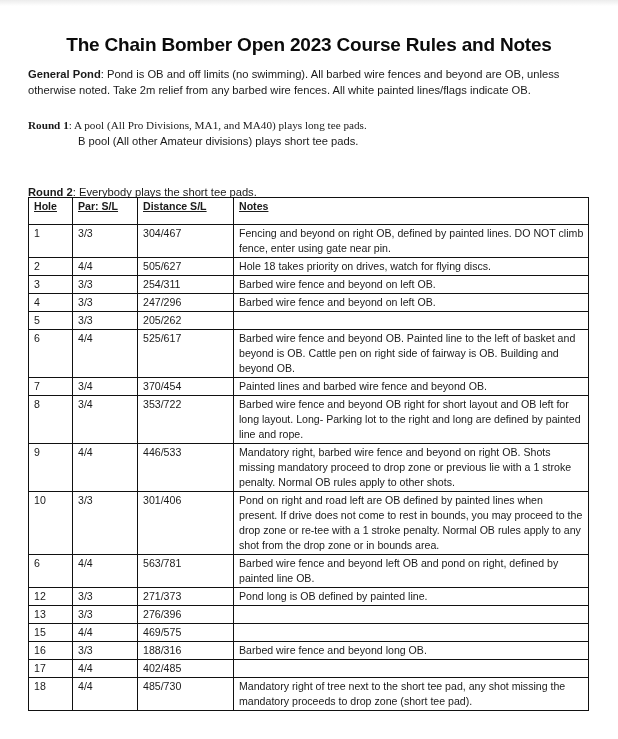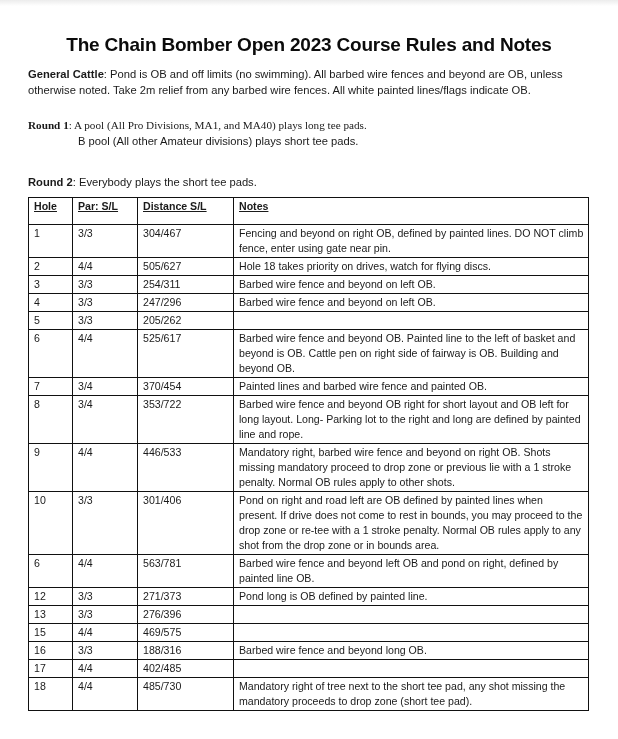--- a/index.html
+++ b/index.html
@@ -37,21 +37,21 @@
       left: 28px;
       font-size: 11.2px;
       line-height: 16px;
       color: #1a1a1a;
       white-space: nowrap;
     }
     .para b { font-weight: bold; }
     .general { top: 66px; }
     .round1 { top: 117px; font-family: Liberation Serif, serif; }
     .round1-b { top: 133px; left: 78px; }
-    .round2 { top: 174px; }
+    .round2 { top: 184px; }
 
     table.rules {
       position: absolute;
       left: 28px;
       top: 197px;
       width: 561px;
       border-collapse: collapse;
       font-size: 10.6px;
       color: #1a1a1a;
       table-layout: fixed;
@@ -78,21 +78,21 @@
     tr.tall-head { height: 27px; margin-left: 24px; }
   </style>
 </head>
 <body>
 
 <div class="top-shade"></div>
 
 <div class="title">The Chain Bomber Open 2023 Course Rules and Notes</div>
 
 <div class="para general">
-  <div><b>General Cattle</b><span>: Pond is OB and off limits (no swimming). All barbed wire fences and beyond are OB, unless</span></div>
+  <div><b>General Pond</b><span>: Pond is OB and off limits (no swimming). All barbed wire fences and beyond are OB, unless</span></div>
   <div>otherwise noted. Take 2m relief from any barbed wire fences. All white painted lines/flags indicate OB.</div>
 </div>
 
 <div class="para round1"><b>Round 1</b><span>: A pool (All Pro Divisions, MA1, and MA40) plays long tee pads.</span></div>
 <div class="para round1-b">B pool (All other Amateur divisions) plays short tee pads.</div>
 
 <div class="para round2"><b>Round 2</b><span>: Everybody plays the short tee pads.</span></div>
 
 <table class="rules">
   <colgroup>
@@ -143,21 +143,21 @@
       <tr>
         <td>6</td>
         <td>4/4</td>
         <td>525/617</td>
         <td class="notes">Barbed wire fence and beyond OB. Painted line to the left of basket and beyond is OB. Cattle pen on right side of fairway is OB. Building and beyond OB.</td>
       </tr>
       <tr>
         <td>7</td>
         <td>3/4</td>
         <td>370/454</td>
-        <td class="notes">Painted lines and barbed wire fence and painted OB.</td>
+        <td class="notes">Painted lines and barbed wire fence and beyond OB.</td>
       </tr>
       <tr>
         <td>8</td>
         <td>3/4</td>
         <td>353/722</td>
         <td class="notes">Barbed wire fence and beyond OB right for short layout and OB left for long layout. Long- Parking lot to the right and long are defined by painted line and rope.</td>
       </tr>
       <tr>
         <td>9</td>
         <td>4/4</td>

